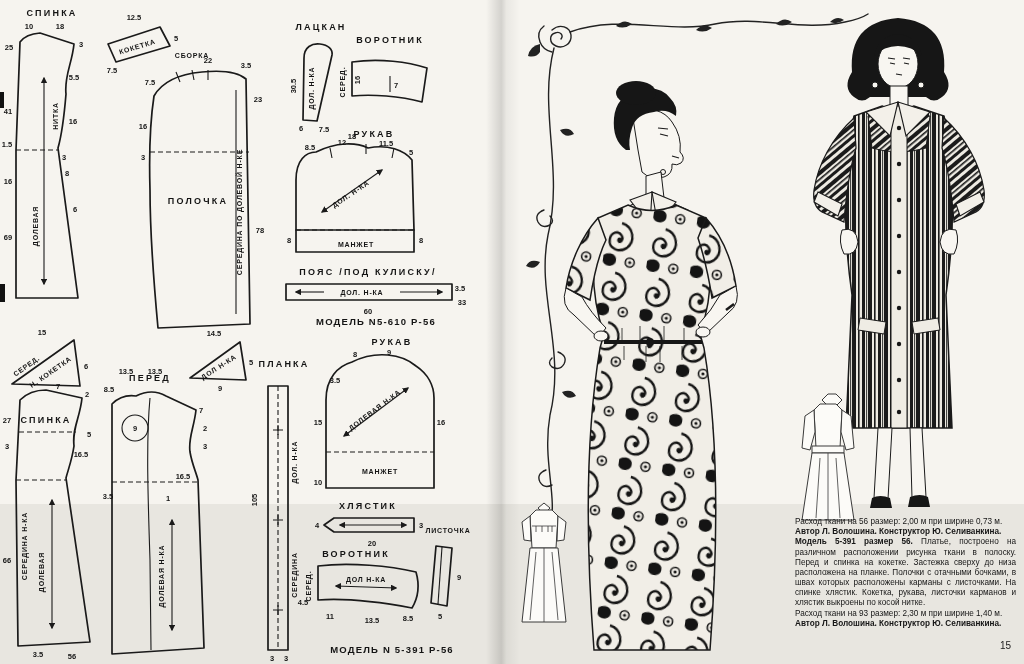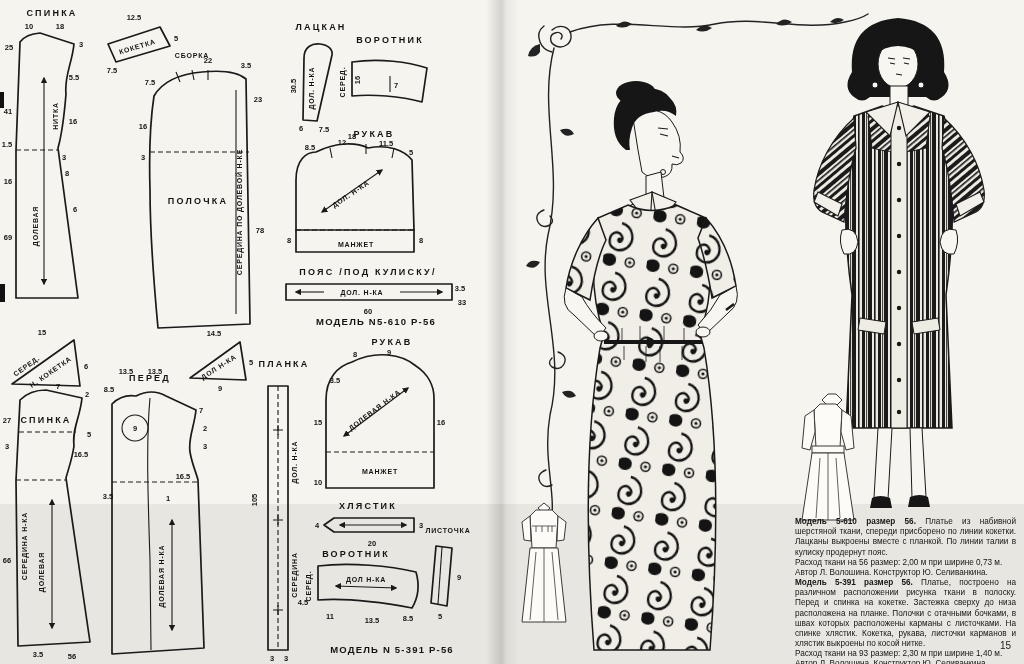--- a/index.html
+++ b/index.html
@@ -21,21 +21,21 @@
   .gl  { fill:none; stroke:#1a1a1a; stroke-width:1.1; }
   .ill { fill:none; stroke:#222; stroke-width:1.4; stroke-linecap:round; }
   .skin{ fill:#f8f6f1; stroke:#1a1a1a; stroke-width:1; }
   .white{ fill:#f3f0e9; stroke:#1a1a1a; stroke-width:1.1; }
   .hair{ fill:#161616; stroke:none; }
   .sk  { fill:#fcfbf8; stroke:#3a3a3a; stroke-width:1; }
   .skl { fill:none; stroke:#3a3a3a; stroke-width:.8; }
   .caption { position:absolute; left:795px; top:517px; width:221px;
              font-size:8.2px; line-height:1.24; text-align:justify; color:#161616; }
   .caption p { margin:0; }
-  .caption .aut { font-weight:400; }
+  .caption .aut { font-weight:700; }
   .pageno { position:absolute; left:1000px; top:640px; font-size:10px; color:#222; }
 </style>
 </head>
 <body>
 
 <div class="sheet">
 
   <svg class="left-page" viewBox="0 0 500 664">
     <defs>
       <marker id="a1" viewBox="0 0 10 10" refX="8" refY="5" markerWidth="6" markerHeight="6" orient="auto-start-reverse">
@@ -367,21 +367,20 @@
       <path class="sk" d="M36,510 L52,510 L58,516 L56,548 L32,548 L30,516 Z"></path>
       <path class="sk" d="M30,516 L22,522 L24,540 L31,541 Z"></path>
       <path class="sk" d="M58,516 L66,522 L64,540 L57,541 Z"></path>
       <path class="skl" d="M32,526 L56,526 M36,526 v6 M42,526 v6 M48,526 v6 M52,526 v6"></path>
       <path class="sk" d="M30,548 L22,622 L66,622 L58,548 Z"></path>
       <path class="skl" d="M44,548 V622 M36,552 L30,620 M52,552 L58,620"></path>
     </g>
   </svg>
 
   <div class="caption">
-    <p><b>Модель 5-610 размер 56.</b> <span>Платье из набивной шерстяной ткани, спереди присборено по линии кокетки. Лацканы выкроены вместе с планкой. По линии талии в кулиску продернут пояс.</span></p>
     <p>Расход ткани на 56 размер: 2,00 м при ширине 0,73 м.</p>
     <p class="aut">Автор Л. Волошина. Конструктор Ю. Селиванкина.</p>
     <p><b>Модель 5-391 размер 56.</b> <span>Платье, построено на различном расположении рисунка ткани в полоску. Перед и спинка на кокетке. Застежка сверху до низа расположена на планке. Полочки с отачными бочками, в швах которых расположены карманы с листочками. На спинке хлястик. Кокетка, рукава, листочки карманов и хлястик выкроены по косой нитке.</span></p>
     <p>Расход ткани на 93 размер: 2,30 м при ширине 1,40 м.</p>
     <p class="aut">Автор Л. Волошина. Конструктор Ю. Селиванкина.</p>
   </div>
 
   <div class="gutter"></div>
   <div class="pageno">15</div>
 </div>

